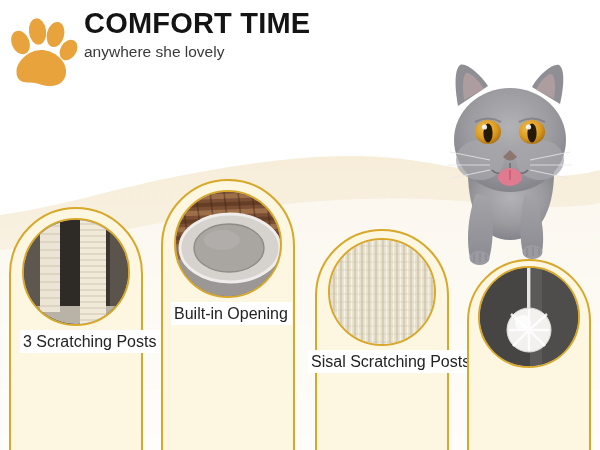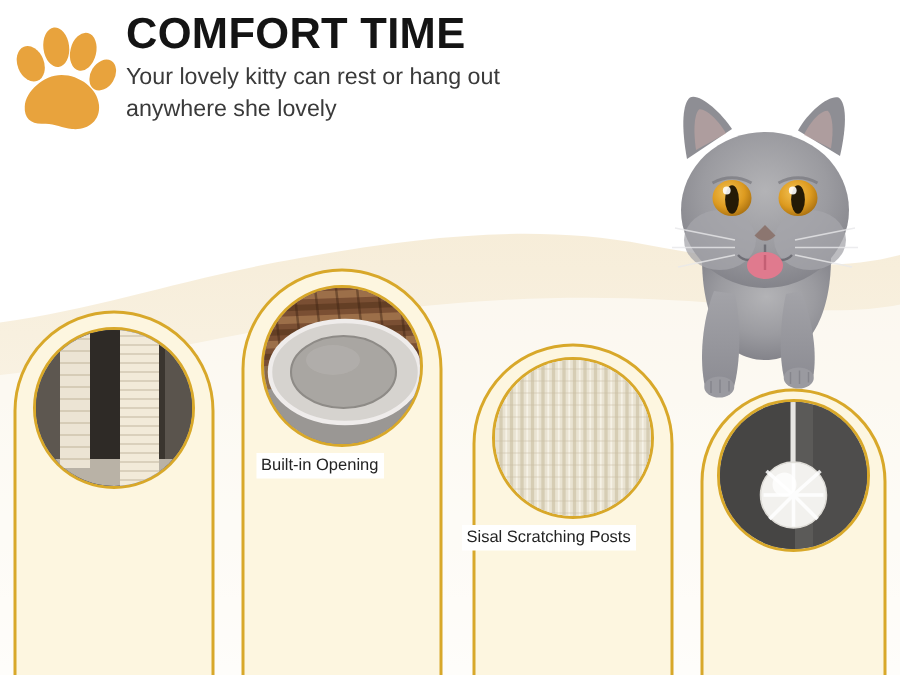--- a/index.html
+++ b/index.html
@@ -36,21 +36,21 @@
   .callout{position:absolute;}
   .arch{position:absolute;left:0;top:0;}
   .photo{
     position:absolute;border-radius:50%;overflow:hidden;
     box-sizing:border-box;border:2px solid #d8a82a;
     background:#ddd;
   }
   .photo svg{display:block;}
   .label{
     position:absolute;white-space:nowrap;
-    font-size:11px;color:#232323;background:#ffffff;
+    font-size:16px;color:#232323;background:#ffffff;
     padding:2px 4px 2px 3px;line-height:1.2;
     font-family:"Liberation Sans", sans-serif;
   }
 </style>
 </head>
 <body>
 
 <div id="stage">
 
   <svg class="bg-wave" viewBox="0 0 600 450" preserveAspectRatio="none">
@@ -72,21 +72,20 @@
         <ellipse cx="29.5" cy="17.5" rx="8.6" ry="13.2" transform="rotate(-7 29.5 17.5)"></ellipse>
         <ellipse cx="47.5" cy="20.5" rx="8.6" ry="12.8" transform="rotate(14 47.5 20.5)"></ellipse>
         <ellipse cx="60.5" cy="36.0" rx="8.0" ry="11.0" transform="rotate(31 60.5 36)"></ellipse>
         <path d="M33 36 C45 36 57 45 58 56 C59 67 50 73 40 72 C33 71.3 28 68 21 68.5
                  C13 69 8 65 8.5 57 C9 47 21 36 33 36 Z"></path>
       </g>
     </svg>
 
     <div class="head-text">
       <div class="title">COMFORT TIME</div>
-      <div class="subtitle">Your lovely kitty can rest or hang out</div>
       <div class="subtitle">anywhere she lovely</div>
     </div>
   </div>
 
   <svg class="cat" viewBox="0 0 176 226">
     <defs>
       <radialGradient id="furG" cx="50%" cy="38%" r="68%">
         <stop offset="0%" stop-color="#b3b3b6"></stop>
         <stop offset="55%" stop-color="#9b9ba0"></stop>
         <stop offset="100%" stop-color="#7e7e85"></stop>
@@ -195,20 +194,21 @@
             <path d="M16 38 H36"></path>
               <path d="M16 46 H36"></path>
               <path d="M16 54 H36"></path>
               <path d="M16 62 H36"></path>
             <path d="M16 70 H36"></path>
               <path d="M16 78 H36"></path>
               <path d="M16 86 H36"></path>
           </g>
         </svg>
       </div>
+      <div class="label" style="left:16px;top:134px;">3 Scratching Posts</div>
     </div>
 
     <div class="callout" style="left:156px;top:168px;width:144px;height:282px;">
       <svg class="arch" width="144" height="282" viewBox="0 0 144 282">
         <path d="M6,282 L6,78 A66,66 0 0 1 138,78 L138,282" fill="#fdf6e0" stroke="none"></path>
         <path d="M6,282 L6,78 A66,66 0 0 1 138,78 L138,282" fill="none" stroke="#d8a82a" stroke-width="2"></path>
       </svg>
       <div class="photo" style="left:18px;top:22px;width:108px;height:108px;">
         <svg width="108" height="108" viewBox="0 0 108 108">
           <rect width="108" height="108" fill="#8a6a4a"></rect>

